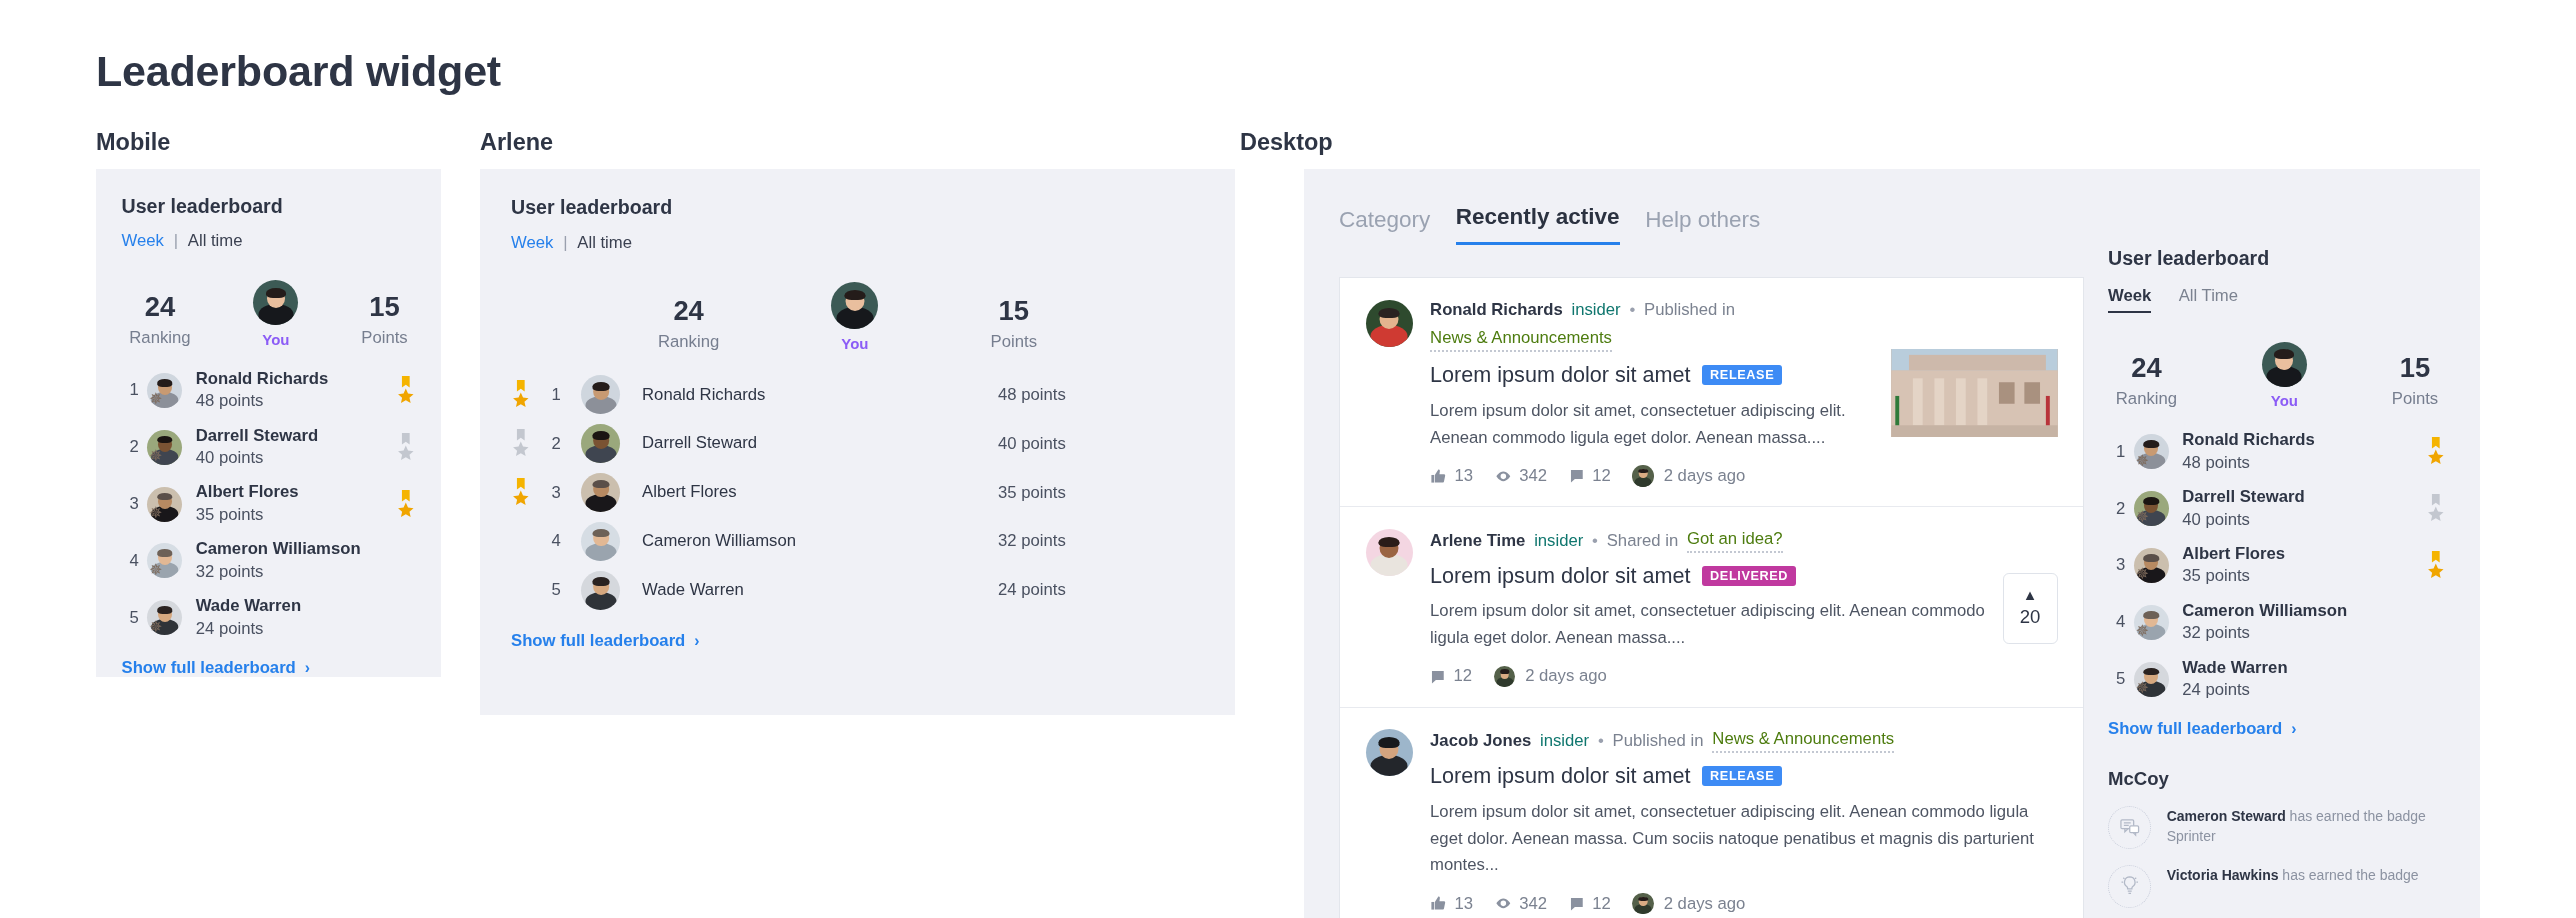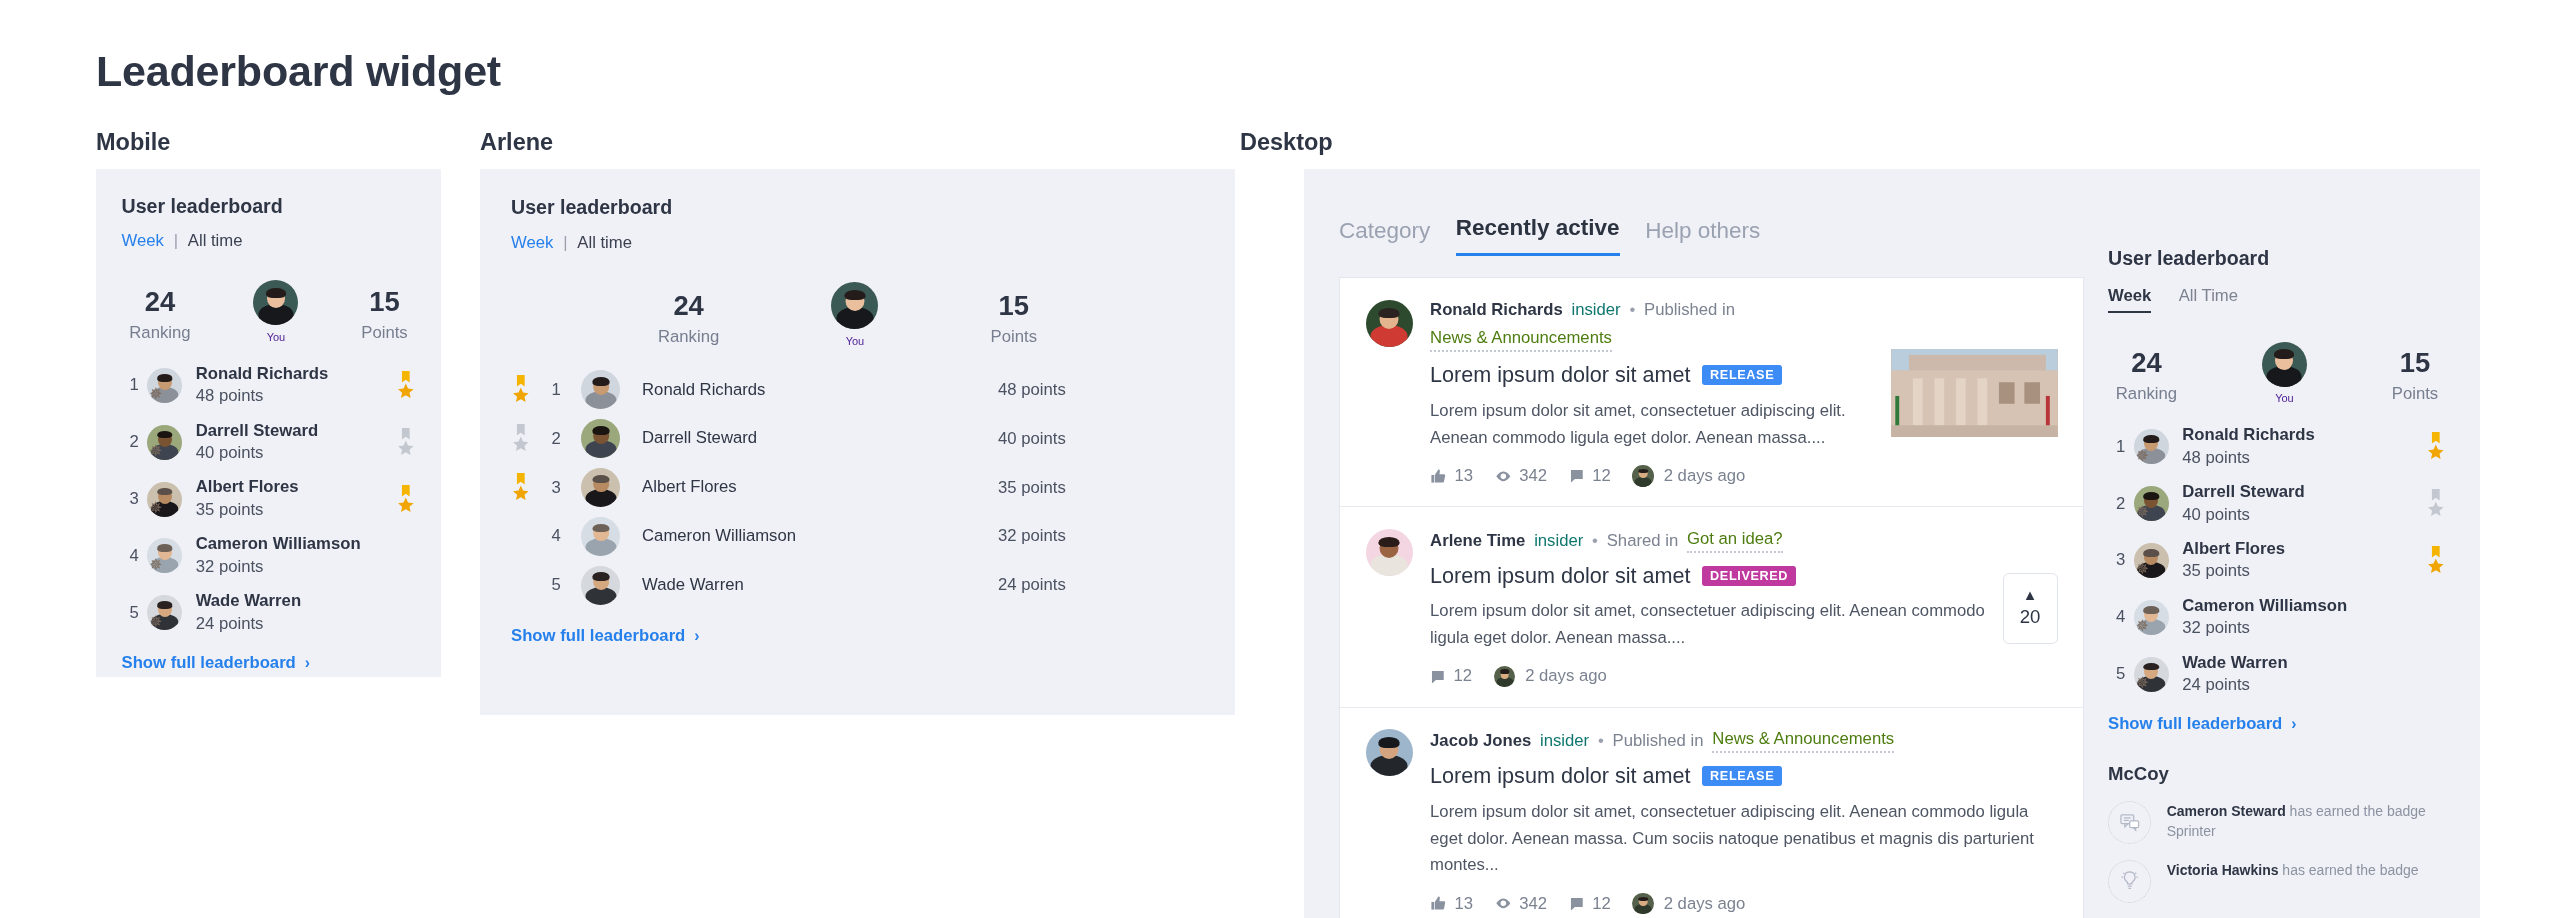--- a/index.html
+++ b/index.html
@@ -28,21 +28,21 @@
 
   .lb-tabs { display: flex; align-items: baseline; }
   .lb-tab { font-size: 16.7px; color: #3b4151; cursor: pointer; }
   .lb-tab.active { color: #2680eb; }
   .lb-sep { color: #9aa0ae; margin: 0 9.8px; font-size: 16.7px; }
 
   .hero { display: flex; align-items: flex-end; justify-content: space-between; }
   .hero-col { display: flex; flex-direction: column; align-items: center; }
   .hero-num { font-size: 27.4px; font-weight: bold; color: #2e3545; line-height: 1.1; }
   .hero-cap { font-size: 16.7px; color: #767e8f; margin-top: 5.9px; }
-  .hero-you { font-size: 11px; color: #4c1d95; font-weight: normal; margin-top: 5.9px; }
+  .hero-you { font-size: 15px; color: #8b5cf6; font-weight: bold; margin-top: 5.9px; }
 
   .avatar { border-radius: 50%; background: #cfd4de; position: relative; overflow: hidden; flex: none; }
   .avatar .head { position: absolute; left: 50%; transform: translateX(-50%); border-radius: 50%; }
   .avatar .body { position: absolute; left: 50%; transform: translateX(-50%); border-radius: 50% 50% 0 0; }
 
   .rank-row { display: flex; align-items: center; }
   .rank-num { font-size: 16.7px; color: #4a5161; flex: none; text-align: center; }
   .rank-name { font-size: 16.7px; font-weight: bold; color: #2e3545; line-height: 1.35; }
   .rank-pts { font-size: 16.7px; color: #4a5161; line-height: 1.35; }
   .rank-pts-right { font-size: 16.7px; color: #4a5161; }
@@ -334,21 +334,21 @@
     <div class="showfull" style="margin-top:21.6px;">
       <span>Show full leaderboard</span>
       <span class="chev">›</span>
     </div>
   </div>
 
   <div class="section-label" style="left:1240px; top:129px;">Desktop</div>
 
   <div class="panel" style="left:1304px; top:169px; width:1176px; height:750px;">
 
-    <div class="dtabs" id="desktop-tabs" style="position:absolute; left:35px; top:35px;margin-top:11px;">
+    <div class="dtabs" id="desktop-tabs" style="position:absolute; left:35px; top:35px;">
         <div class="dtab">Category</div>
         <div class="dtab active">Recently active</div>
         <div class="dtab">Help others</div>
       </div>
 
     <div class="feed" id="desktop-feed" style="left:35px; top:108px; width:745px; height:642px;">
         <div class="post">
           <div class="avatar post-av" style="width: 47px; height: 47px; background: rgb(46, 74, 46);">
             <div class="body" style="width: 37px; height: 21.6px; bottom: 0px; background: rgb(207, 58, 50);"></div>
             <div class="head" style="width: 19px; height: 20px; top: 9.4px; background: rgb(227, 180, 142);"></div>

